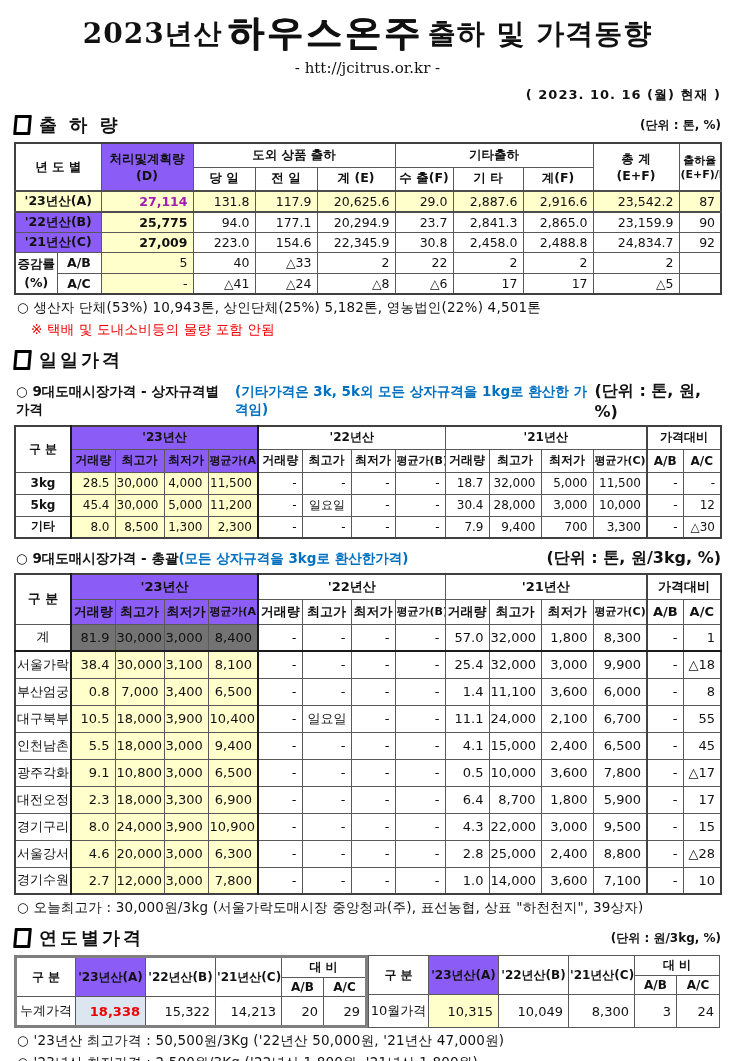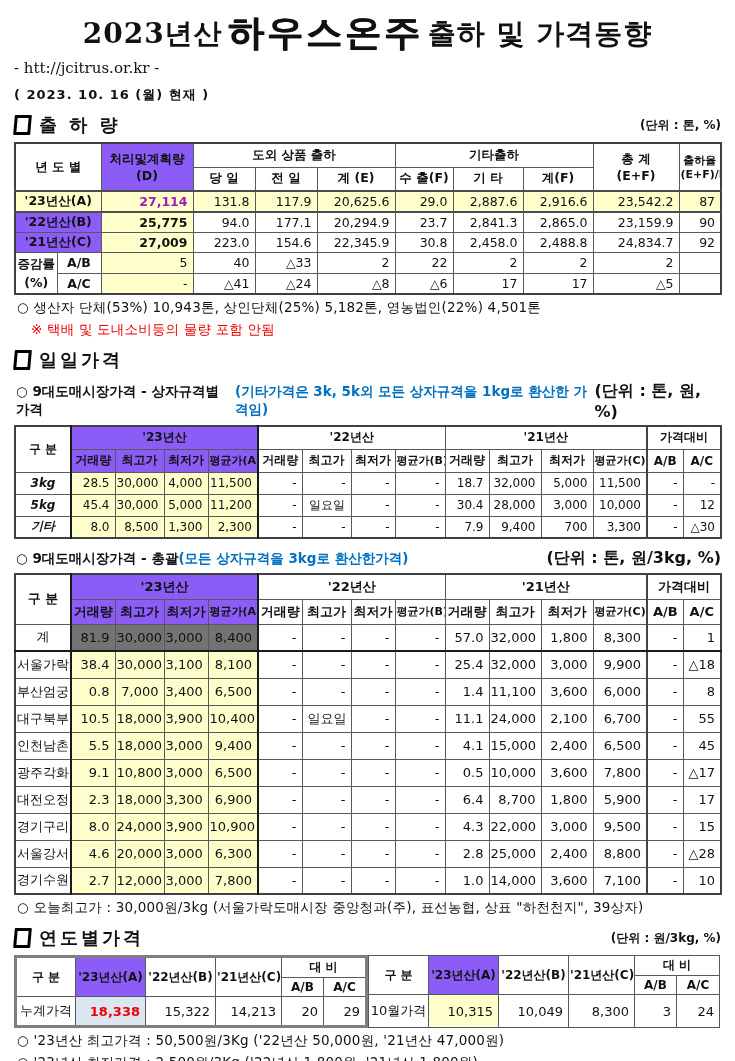--- a/index.html
+++ b/index.html
@@ -3,22 +3,22 @@
 <meta charset="utf-8">
 <style>
   html,body{margin:0;padding:0;background:#fff;}
   body{width:735px;font-family:"DejaVu Sans","Liberation Sans",sans-serif;color:#111;}
   .page{width:735px;height:1061px;box-sizing:border-box;padding:6px 14px 4px;position:relative;overflow:hidden;}
 
   
   .title-line{text-align:center;margin-top:4px;line-height:46px;}
   .t-year,.t-rest{font-family:"DejaVu Serif","Liberation Serif",serif;font-weight:bold;font-size:28px;letter-spacing:1px;}
   .t-brand{font-size:36px;font-weight:bold;letter-spacing:3px;text-shadow:1px 0 0 currentColor;vertical-align:-2px;}
-  .t-url{text-align:left;font-family:"DejaVu Serif","Liberation Serif",serif;font-size:15px;margin-top:-2px;}
-  .t-date{font-size:13px;font-weight:bold;margin-top:9px;letter-spacing:1px;}
+  .t-url{text-align:center;font-family:"DejaVu Serif","Liberation Serif",serif;font-size:15px;margin-top:-2px;}
+  .t-date{text-align:right;font-size:13px;font-weight:bold;margin-top:9px;letter-spacing:1px;}
 
   
   .sec-head{display:flex;align-items:center;margin:9px 0 5px;}
   .sq{width:11px;height:14px;border:3px solid #000;border-radius:1px;margin-right:8px;transform:skewX(-5deg);flex:0 0 auto;}
   .sec-title{font-size:18px;font-weight:bold;letter-spacing:3px;}
   .unit{margin-left:auto;font-size:12px;font-weight:bold;}
   .subhead{display:flex;align-items:baseline;font-size:13.5px;font-weight:bold;margin:9px 0 4px 2px;}
   .subnote{color:#0070C0;}
   .subhead .unit{font-size:16px;}
 
@@ -45,21 +45,21 @@
   .row-a td{background:#ffffcc;border-top:2.5px solid #4d4d4d;border-bottom:2.5px solid #4d4d4d;}
   .row-a td.dcol{background:#dce6f1;color:#a21caf;}
   .chg-lbl div{line-height:19px;font-weight:bold;text-align:center;}
   #t1 .sub{text-align:center;font-weight:bold;}
   #t1 .dchg{background:#ffffcc;font-weight:normal;}
 
   
   #t-box{font-size:12px;}
   #t-box thead th{height:23px;}
   #t-box td{height:22px;}
-  #t-box .lbl{font-weight:bold;font-style:italic;}
+  #t-box .lbl{font-weight:bold;}
   #t-market{font-size:13px;}
   #t-market thead th{height:25px;}
   #t-market td{height:27px;}
   .row-total td{border-bottom:2.5px solid #1a1a1a;}
   .row-total td.y23{background:#737373;}
 
   
   .yearly-wrap{display:flex;width:706px;}
   .yearly-wrap table{width:353px;border:1.5px solid #4d4d4d;}
   #t-y-left{border:3px solid #7f7f7f;}

